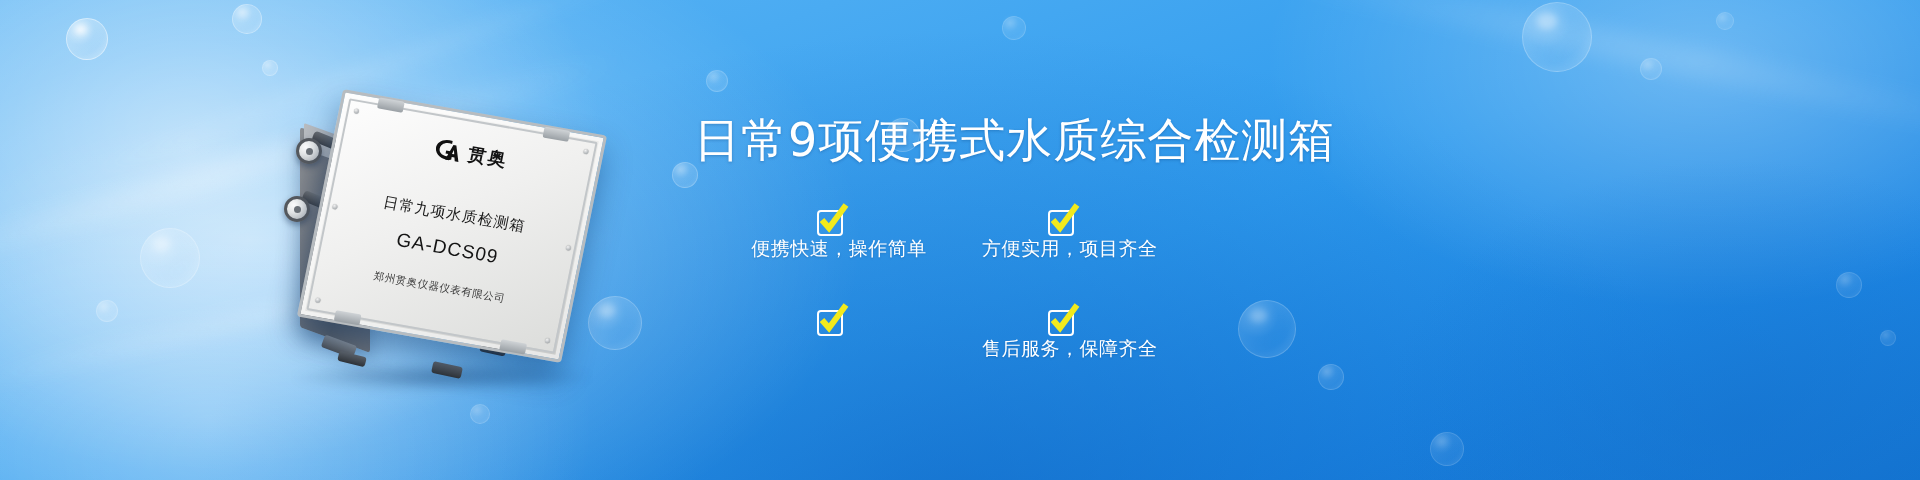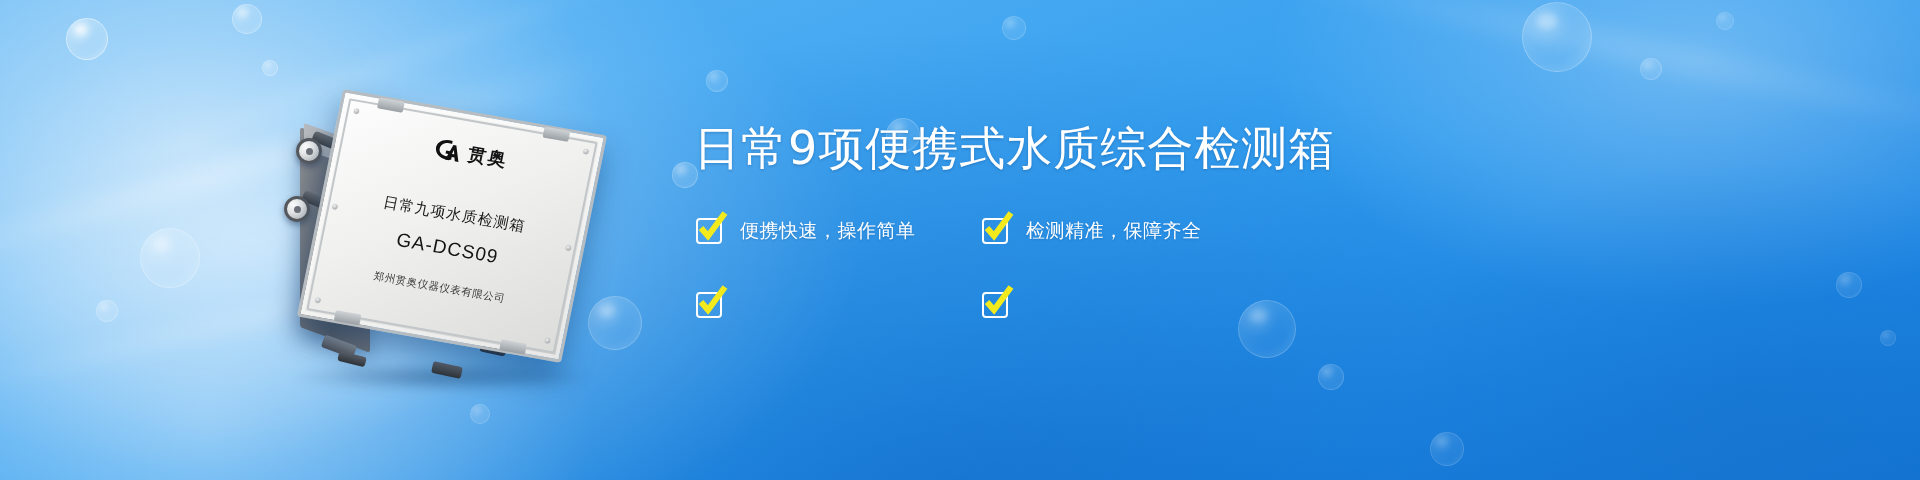--- a/index.html
+++ b/index.html
@@ -162,39 +162,39 @@
   }
 
   
   .prod-shadow {
     position:absolute; left:292px; top:362px; width:300px; height:30px;
     background:radial-gradient(ellipse at center, rgba(0,40,90,.40) 0%, rgba(0,40,90,0) 72%);
     filter:blur(5px);
   }
 
   
-  .content { position:absolute; left:694px; top:12px; width:1180px; height:396px;text-align:right; }
+  .content { position:absolute; left:694px; top:4px; width:1180px; height:396px;text-align:right; }
 
   .headline {
     position:absolute; left:0; top:113px;
     font-family:"DejaVu Sans","Liberation Sans",sans-serif;
     font-size:46px; font-weight:normal; line-height:1;
     color:#ffffff; letter-spacing:1px;
     text-shadow:0 1px 3px rgba(0,50,110,.30);
     white-space:nowrap;
   }
 
   .features {
     position:absolute; left:2px; top:206px;
     display:grid;
     grid-template-columns:286px auto;
     grid-row-gap:48px;
     grid-column-gap:0px;
   }
-  .feature { display:flex; align-items:center; }
+  .feature { display:flex; align-items:center;flex-direction:column; }
   .check {
     width:26px; height:26px; flex:0 0 26px;
     position:relative;
     border:2px solid #ffffff;
     border-radius:4px;
     margin-right:18px;
   }
   .check svg { position:absolute; left:-3px; top:-9px; width:34px; height:34px; overflow:visible; }
   .feature-label {
     font-family:"DejaVu Sans","Liberation Sans",sans-serif;
@@ -301,35 +301,36 @@
         </span>
         <span class="feature-label">便携快速，操作简单</span>
       </div>
 
       <div class="feature">
         <span class="check">
           <svg viewBox="0 0 34 34">
               <path d="M6 17 L13 25 L30 2" fill="none" stroke="#f2ea1c" stroke-width="6" stroke-linecap="butt" stroke-linejoin="miter"></path>
             </svg>
         </span>
-        <span class="feature-label">检测精准，保障齐全</span>
+        <span class="feature-label">方便实用，项目齐全</span>
       </div>
 
       <div class="feature">
         <span class="check">
           <svg viewBox="0 0 34 34">
               <path d="M6 17 L13 25 L30 2" fill="none" stroke="#f2ea1c" stroke-width="6" stroke-linecap="butt" stroke-linejoin="miter"></path>
             </svg>
         </span>
       </div>
 
       <div class="feature">
         <span class="check">
           <svg viewBox="0 0 34 34">
               <path d="M6 17 L13 25 L30 2" fill="none" stroke="#f2ea1c" stroke-width="6" stroke-linecap="butt" stroke-linejoin="miter"></path>
             </svg>
         </span>
+        <span class="feature-label">售后服务，保障齐全</span>
       </div>
 
     </div>
   </div>
 
 </div>
 
 </body></html>

